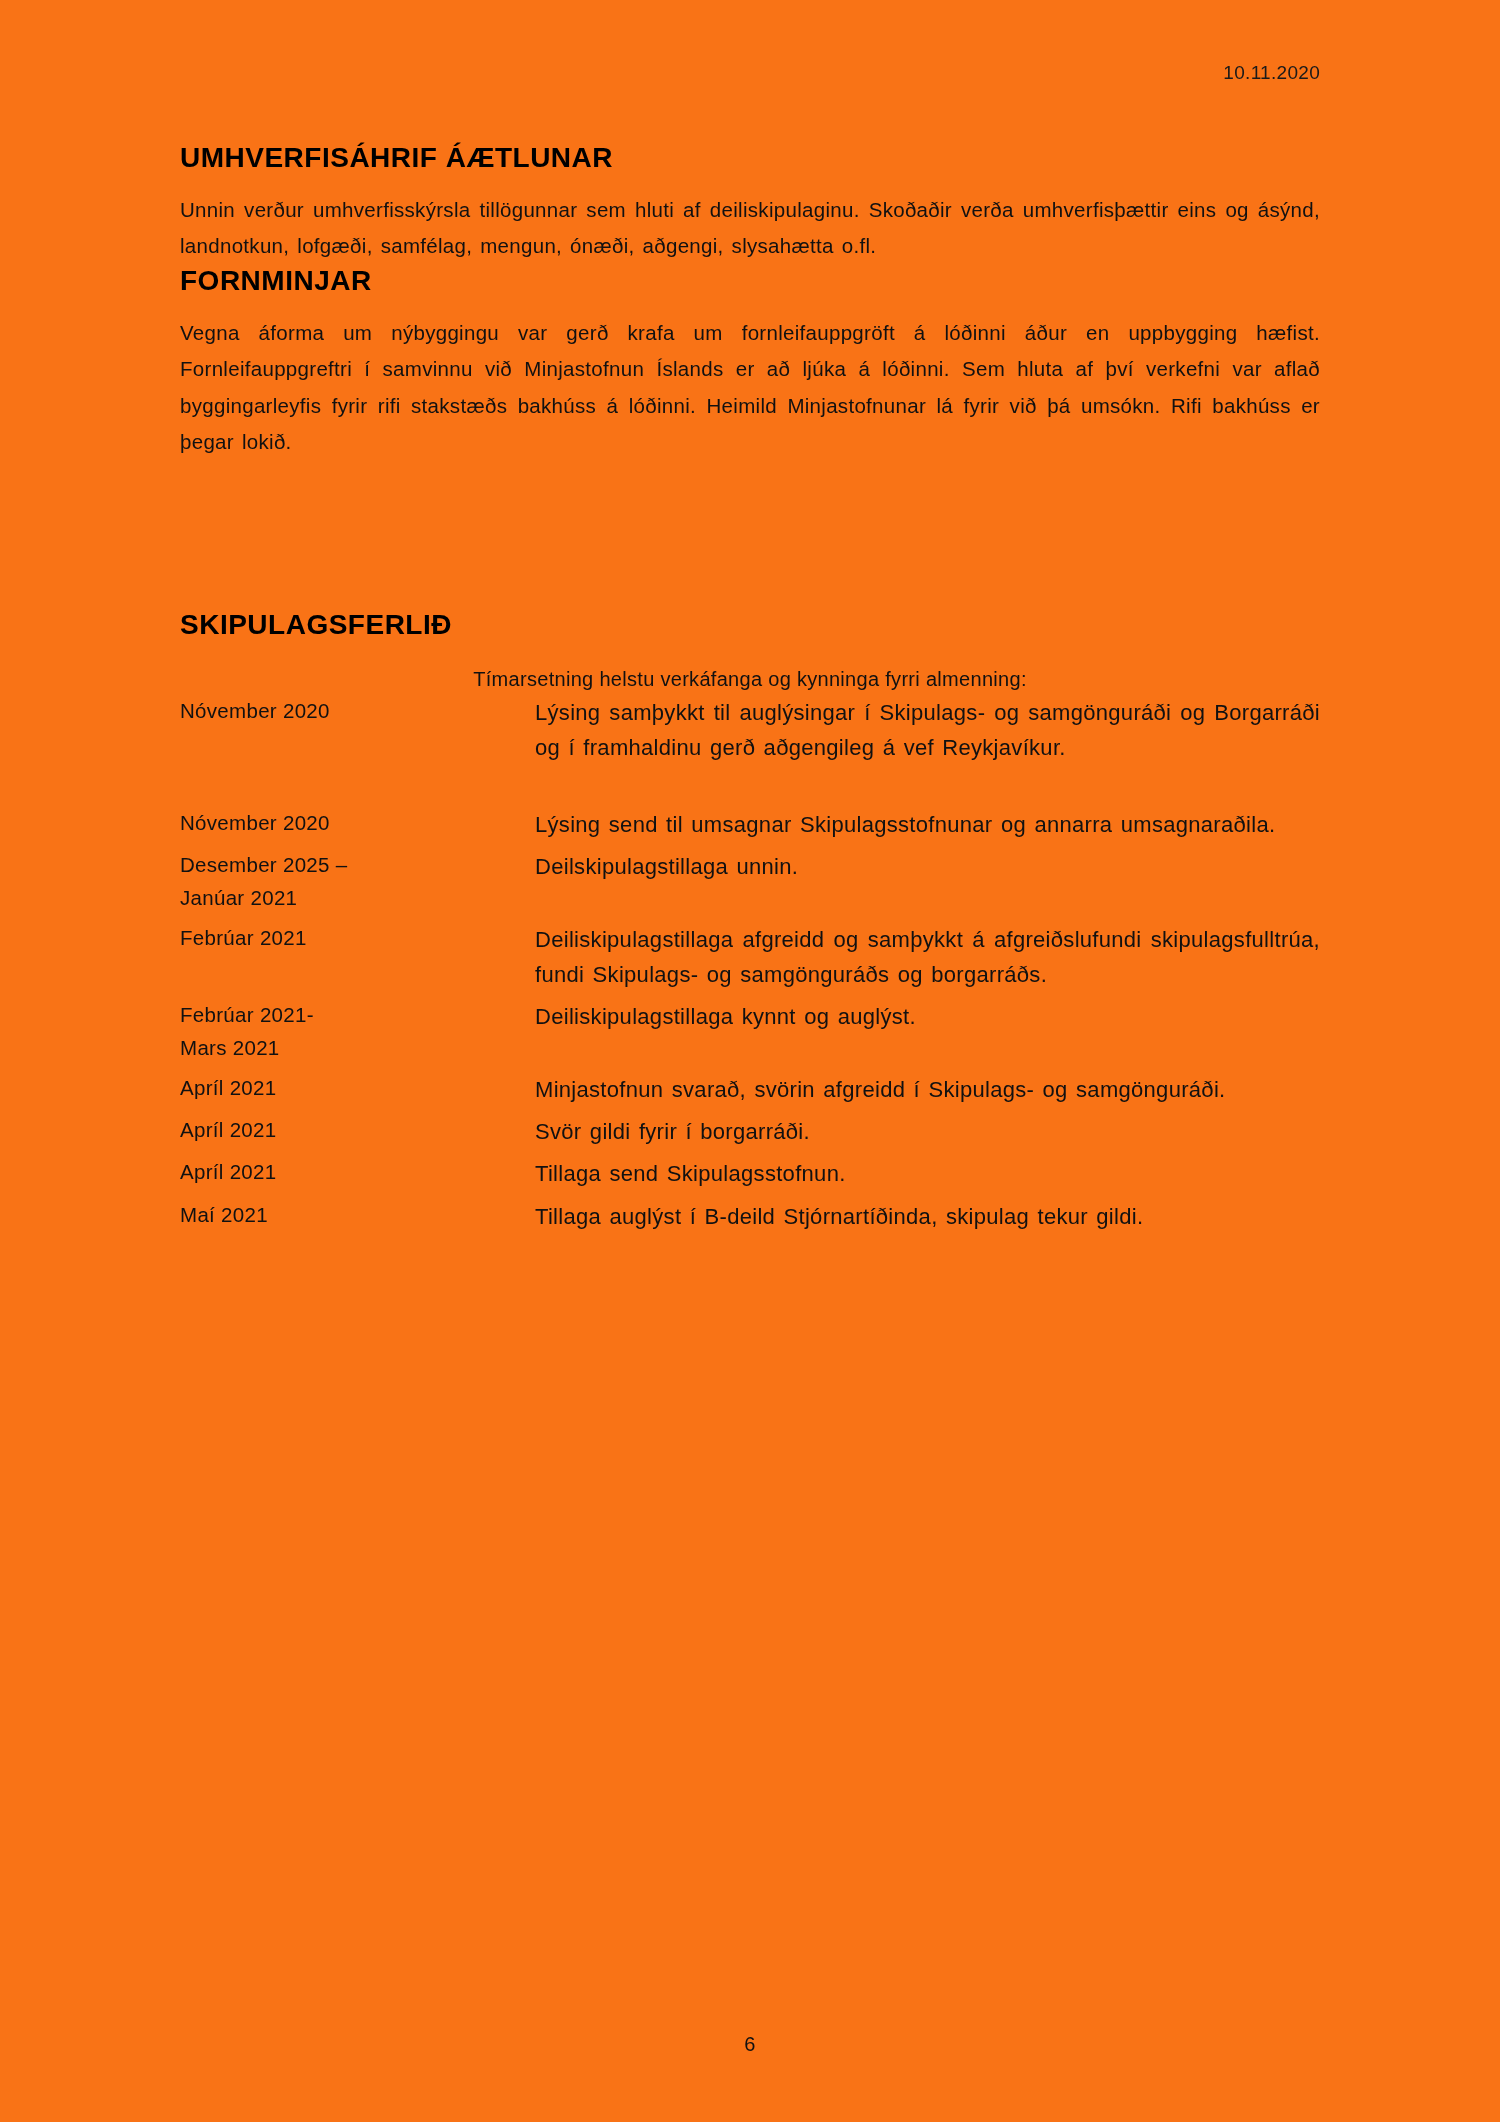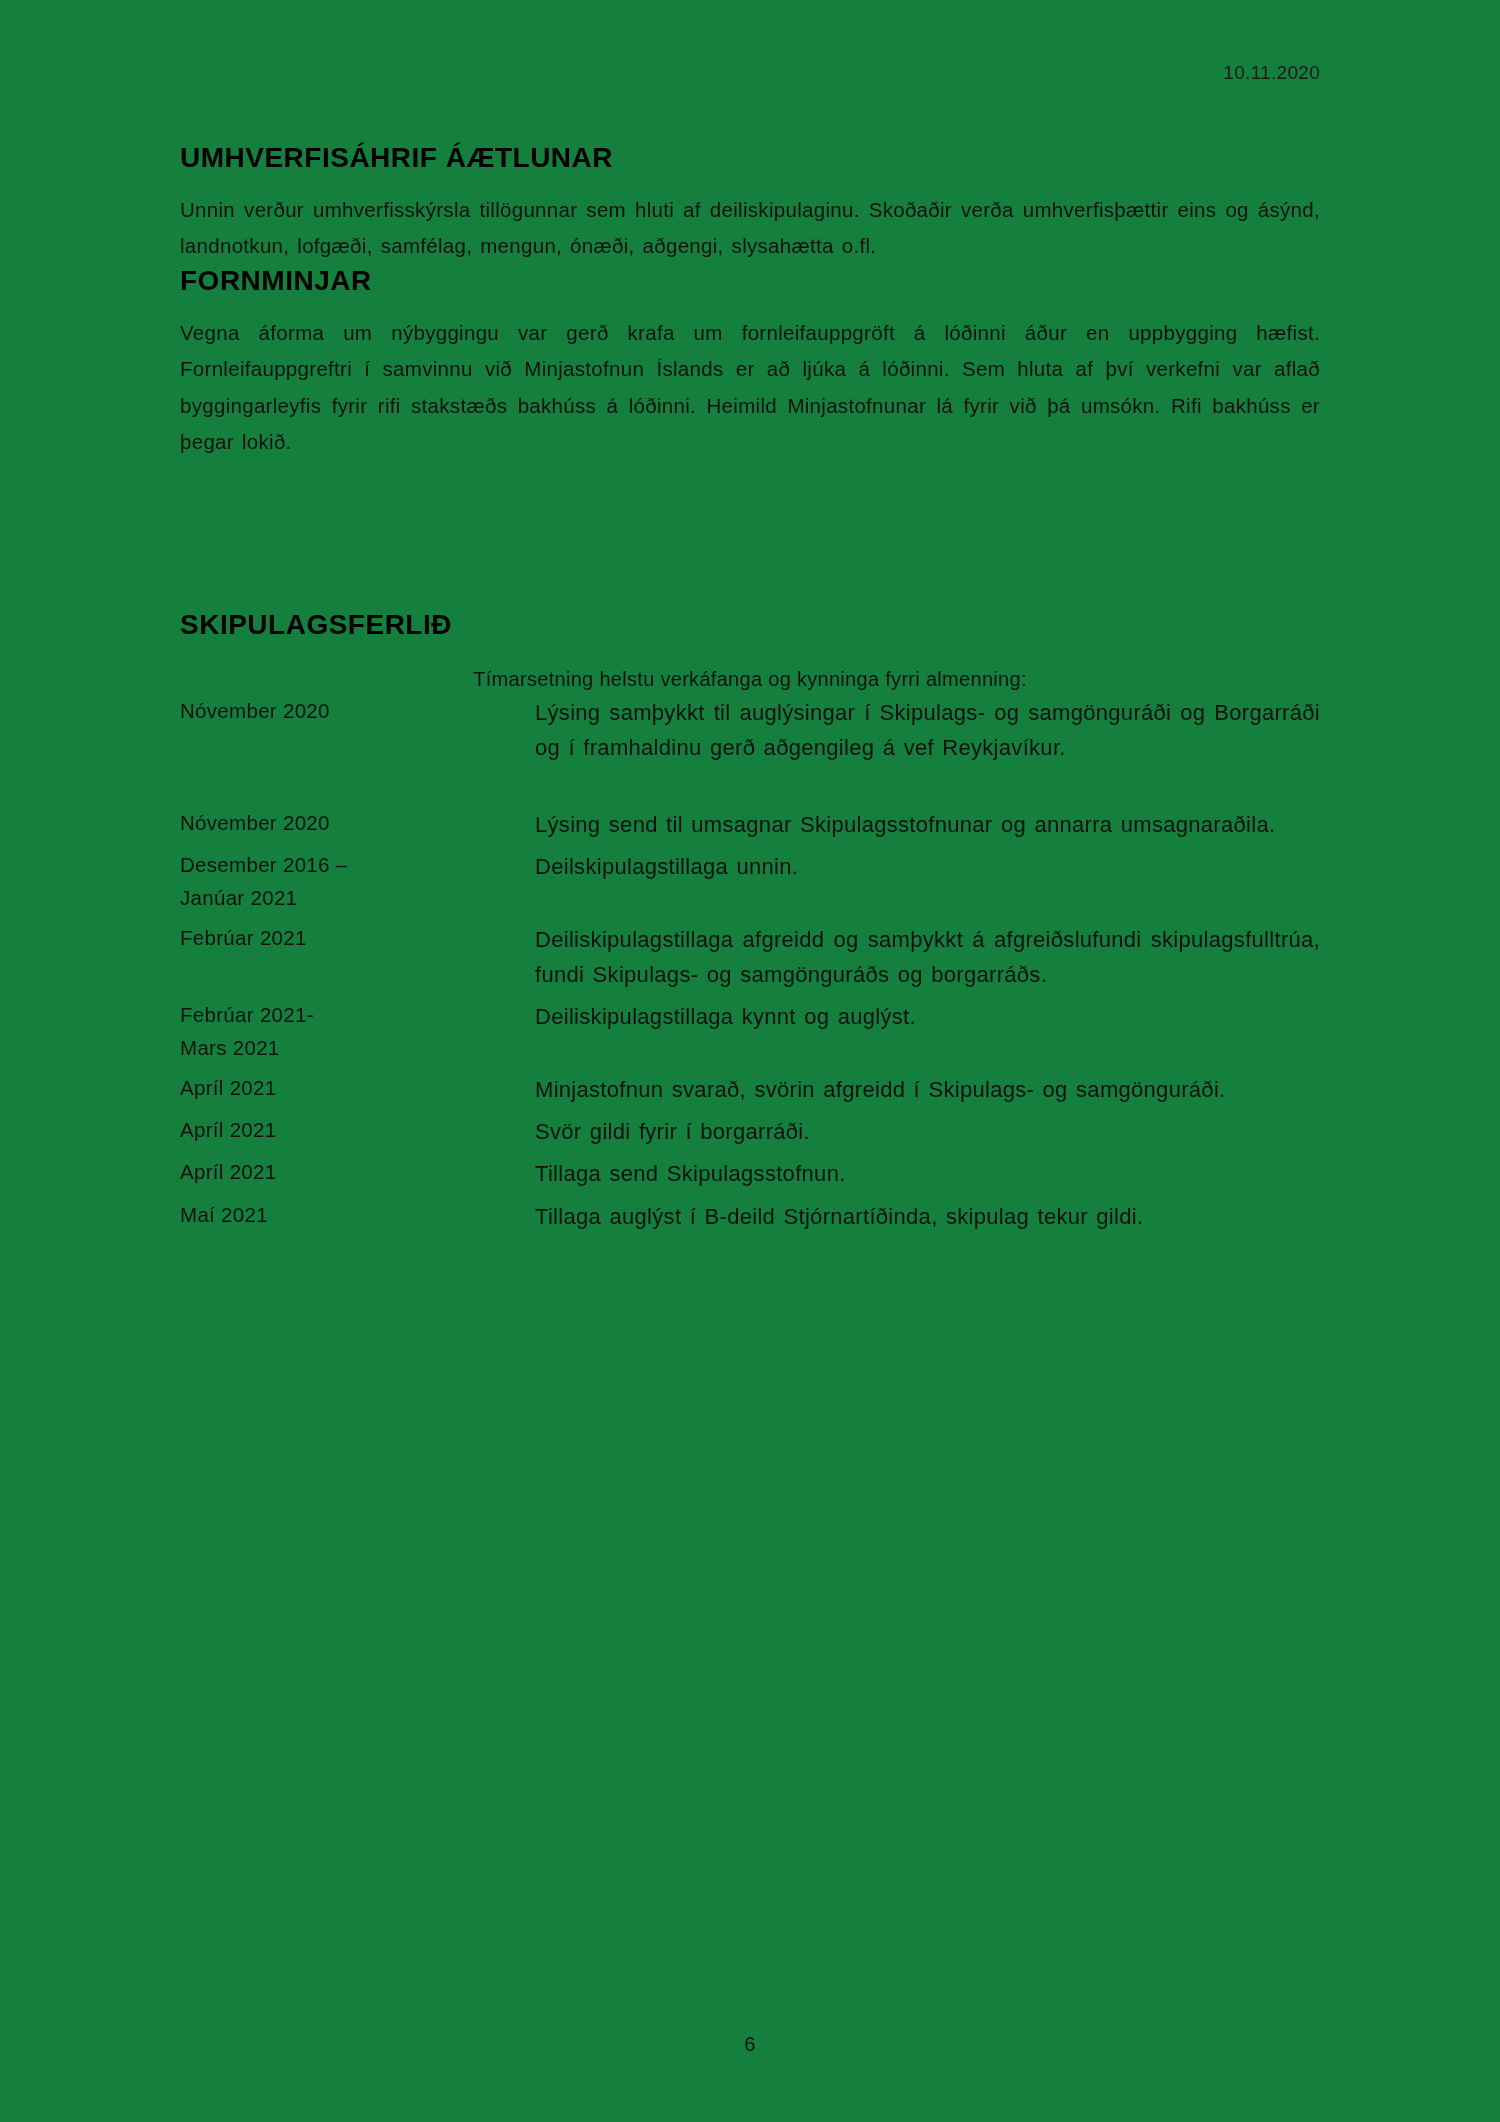--- a/index.html
+++ b/index.html
@@ -5,21 +5,21 @@
   html, body {
     margin: 0;
     padding: 0;
     background: #ffffff;
   }
   .page {
     position: relative;
     width: 1500px;
     height: 2122px;
     margin: 0 auto;
-    background: #15803d;
+    background: #f97316;
     color: #1a1a1a;
     font-family: "Liberation Sans", "DejaVu Sans", sans-serif;
     box-sizing: border-box;
     padding: 62px 180px 0 180px;
     letter-spacing: 0.3px;
   }
   .doc-date {
     text-align: right;
     font-size: 19px;
     color: #1a1a1a;
@@ -111,21 +111,21 @@
         <div class="t-date">Nóvember 2020</div>
         <div class="t-desc">Lýsing samþykkt til auglýsingar í Skipulags- og samgönguráði og Borgarráði og í framhaldinu gerð aðgengileg á vef Reykjavíkur.</div>
       </div>
 
       <div class="t-row">
         <div class="t-date">Nóvember 2020</div>
         <div class="t-desc">Lýsing send til umsagnar Skipulagsstofnunar og annarra umsagnaraðila.</div>
       </div>
 
       <div class="t-row">
-        <div class="t-date">Desember 2016 –
+        <div class="t-date">Desember 2025 –
 Janúar 2021</div>
         <div class="t-desc">Deilskipulagstillaga unnin.</div>
       </div>
 
       <div class="t-row">
         <div class="t-date">Febrúar 2021</div>
         <div class="t-desc">Deiliskipulagstillaga afgreidd og samþykkt á afgreiðslufundi skipulagsfulltrúa, fundi Skipulags- og samgönguráðs og borgarráðs.</div>
       </div>
 
       <div class="t-row">

